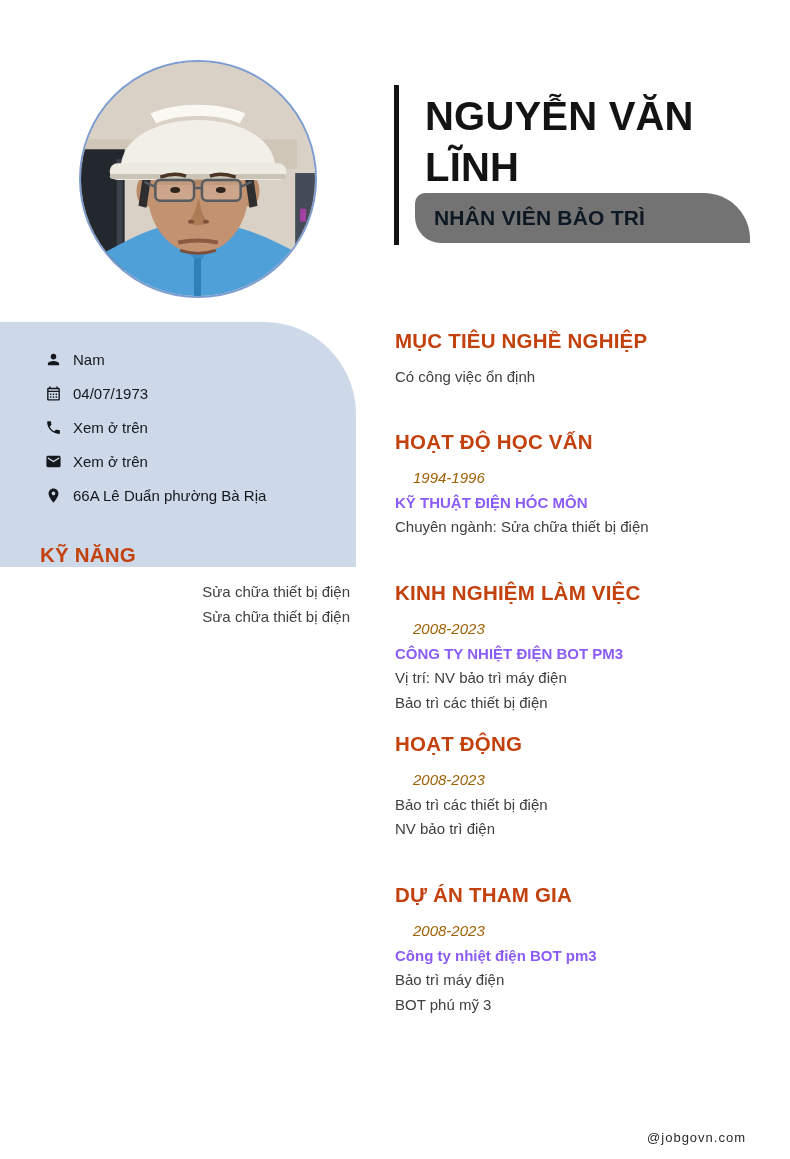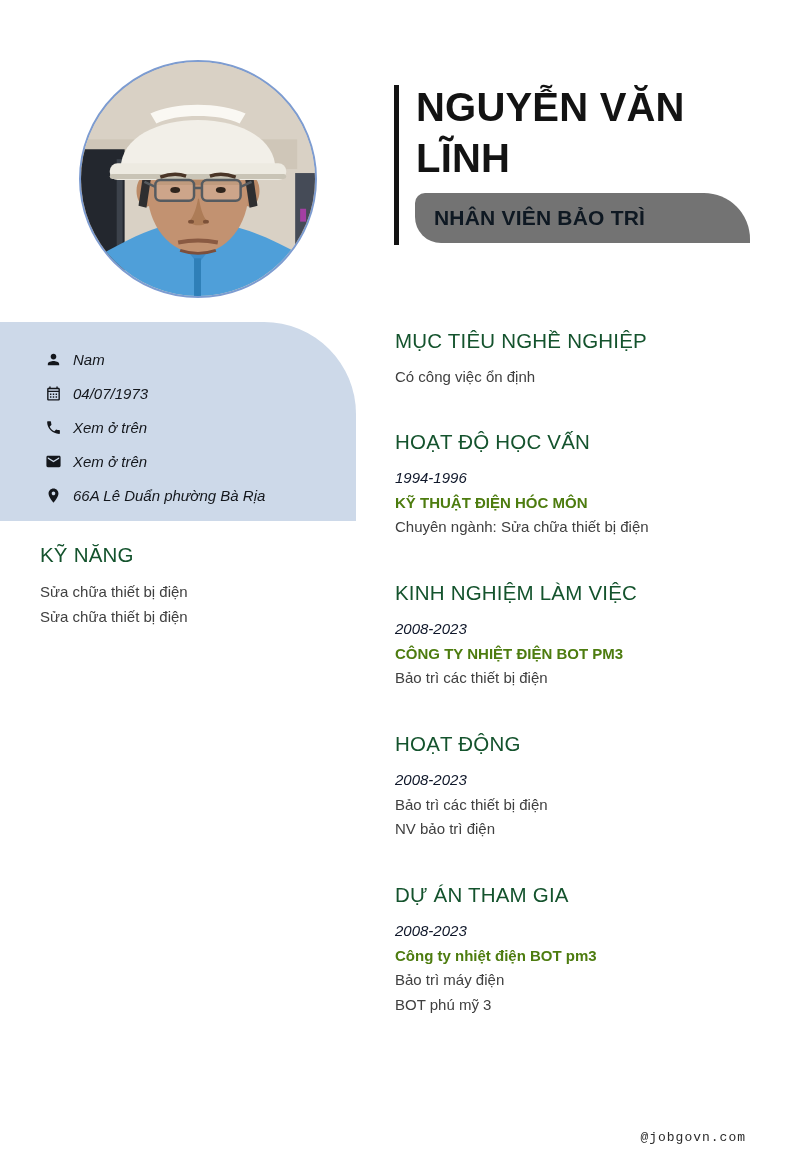--- a/index.html
+++ b/index.html
@@ -10,57 +10,57 @@
   
   .photo{
     position:absolute;left:79px;top:60px;width:238px;height:238px;
     border-radius:50%;border:2px solid #7d9cd1;overflow:hidden;box-sizing:border-box;
     background:#d9d1c5;
   }
   .photo svg{display:block;width:100%;height:100%;}
   
   .name-bar{position:absolute;left:394px;top:85px;width:5px;height:160px;background:#131313;}
   .name{
-    position:absolute;left:416px;top:82px;width:312px;margin:0;
+    position:absolute;left:416px;top:82px;width:312px;margin:9px;
     font-size:40px;line-height:51px;font-weight:700;color:#131313;letter-spacing:.2px;
   }
   .banner{
     position:absolute;left:415px;top:193px;width:335px;height:50px;
     background:#737373;border-radius:10px 46px 0 26px;
     display:flex;align-items:center;box-sizing:border-box;padding-left:19px;
   }
   .banner-text{font-size:21px;font-weight:700;color:#0e1822;letter-spacing:.2px;}
   
   .info-box{
-    position:absolute;left:0;top:322px;width:356px;height:199px;
+    position:absolute;left:0;top:322px;width:356px;height:245px;
     background:#cdd9e9;border-radius:0 92px 0 0;
-    box-sizing:border-box;padding:20px 0 0 45px;font-style:italic;
+    box-sizing:border-box;padding:20px 0 0 45px;
   }
   .info-row{display:flex;align-items:center;height:34px;}
   .info-icon{width:17px;height:17px;margin-right:11px;flex:none;}
   .info-icon svg{display:block;width:17px;height:17px;fill:#14171c;}
   .info-text{font-size:15px;color:#14171c;}
   
-  .sec-heading{margin:0;font-size:20.5px;line-height:24px;font-weight:400;color:#14532d;letter-spacing:.2px;}
+  .sec-heading{margin:0;font-size:20.5px;line-height:24px;font-weight:700;color:#c2410c;letter-spacing:.2px;}
   .body{margin-top:12px;}
   .body-line{font-size:15px;line-height:24.6px;color:#404040;}
-  .body-line[data-style="date"]{font-style:italic;color:#0f172a;}
-  .body-line[data-style="bold"]{font-weight:700;color:#4d7c0f;}
+  .body-line[data-style="date"]{font-style:italic;color:#a16207;margin-left:18px;}
+  .body-line[data-style="bold"]{font-weight:700;color:#8b5cf6;}
   
   .skills{position:absolute;left:40px;top:543px;width:310px;}
-  .skills .body{}
+  .skills .body{text-align:right;}
   .skills .body-line{line-height:25px;}
   
   .sec{position:absolute;left:395px;width:372px;}
   .sec-0{top:329px}.sec-1{top:430px}.sec-2{top:581px}
   .sec-3{top:732px}.sec-4{top:883px}.sec-5{top:1034px}
   
   .watermark{
     position:absolute;top:1130px;right:44px;
-    font-family:Liberation Mono, monospace;font-size:13px;color:#2a2a2a;letter-spacing:1px;
+    font-family:Liberation Sans, sans-serif;font-size:13px;color:#2a2a2a;letter-spacing:1px;
   }
 </style>
 </head>
 <body>
 
 <div class="page">
 
   <div class="photo">
     <svg viewBox="0 0 236 236">
       <rect x="0" y="0" width="236" height="236" fill="#d9d1c5"></rect>
@@ -184,20 +184,21 @@
       <div class="body-line" data-style="bold">KỸ THUẬT ĐIỆN HÓC MÔN</div>
       <div class="body-line" data-style="normal">Chuyên ngành: Sửa chữa thiết bị điện</div>
     </div>
   </div>
 
   <div class="sec sec-2">
     <h2 class="sec-heading">KINH NGHIỆM LÀM VIỆC</h2>
     <div class="body">
       <div class="body-line" data-style="date">2008-2023</div>
       <div class="body-line" data-style="bold">CÔNG TY NHIỆT ĐIỆN BOT PM3</div>
+      <div class="body-line" data-style="normal">Vị trí: NV bảo trì máy điện</div>
       <div class="body-line" data-style="normal">Bảo trì các thiết bị điện</div>
     </div>
   </div>
 
   <div class="sec sec-3">
     <h2 class="sec-heading">HOẠT ĐỘNG</h2>
     <div class="body">
       <div class="body-line" data-style="date">2008-2023</div>
       <div class="body-line" data-style="normal">Bảo trì các thiết bị điện</div>
       <div class="body-line" data-style="normal">NV bảo trì điện</div>

